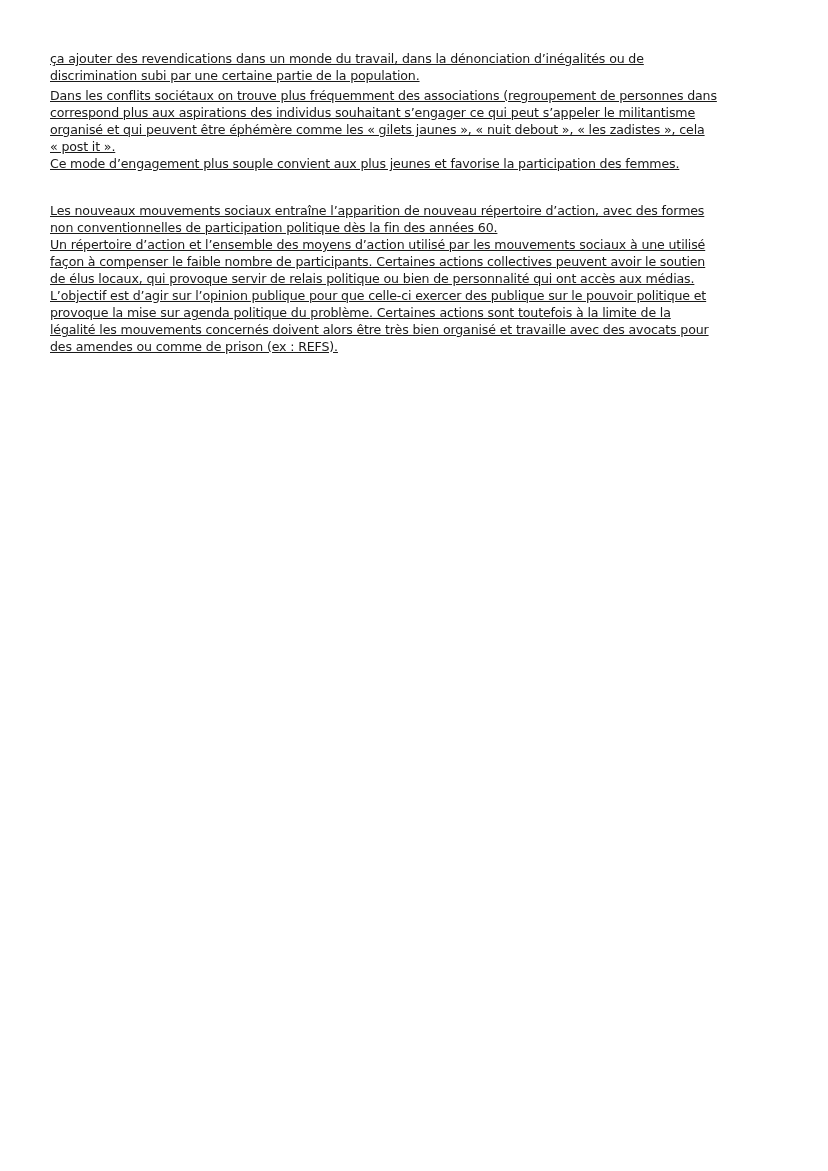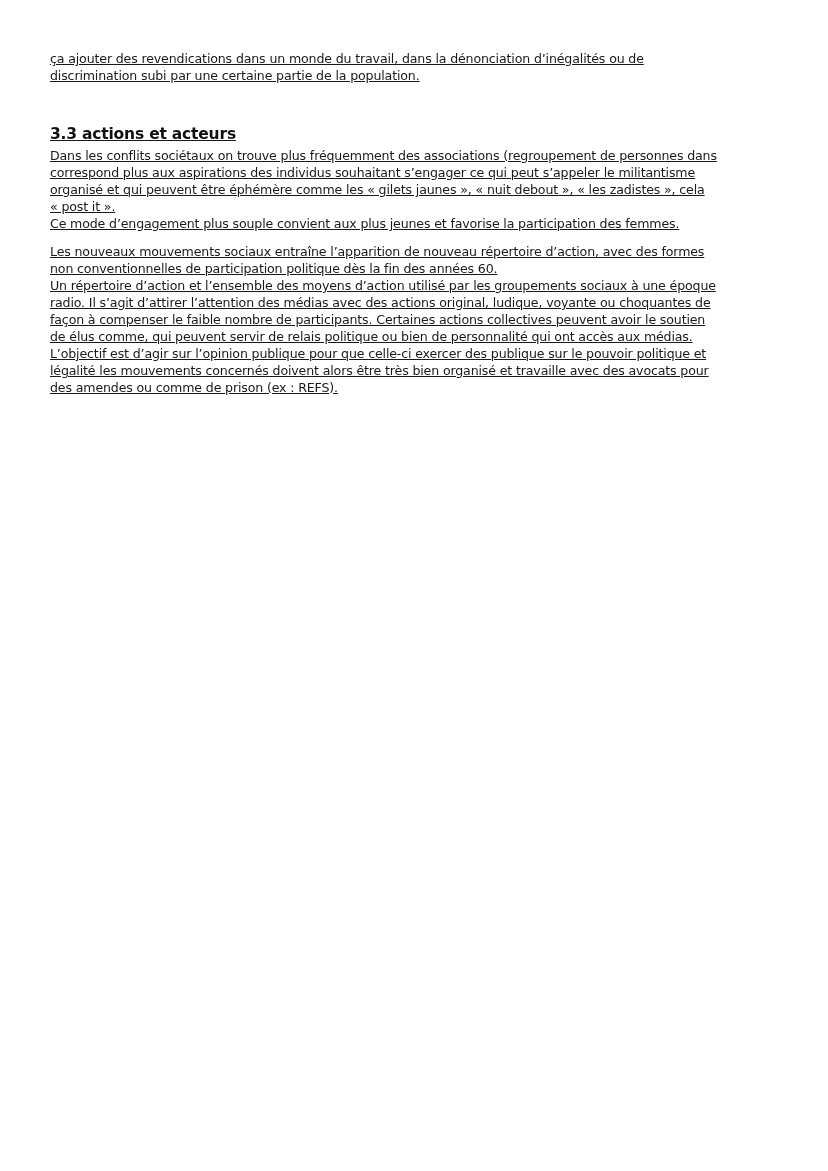--- a/index.html
+++ b/index.html
@@ -8,55 +8,54 @@
       position: absolute; left: 50px; top: 50px; width: 730px;
       font-family: "DejaVu Sans", sans-serif;
       color: #1a1a1a;
       font-size: 12.6px;
       line-height: 17px;
       letter-spacing: -0.15px;
       text-decoration: underline;
     }
     .line { display: block; white-space: nowrap; }
     .para { margin: 0; }
-    .gap-top { margin-top: 11px; }
+    .gap-top { margin-top: 30px; }
     .heading {
       font-family: "DejaVu Sans", sans-serif;
       font-weight: bold;
       font-size: 15.5px;
       line-height: 20px;
       letter-spacing: -0.2px;
       margin: 40px 0 0 0;
       color: #111;
     }
     .after-heading { margin-top: 3px; }
   </style>
 </head>
 <body>
 
 <div class="page">
   <p class="para">
     <span class="line">ça ajouter des revendications dans un monde du travail, dans la dénonciation d’inégalités ou de</span>
     <span class="line">discrimination subi par une certaine partie de la population.</span>
   </p>
 
-  <h2 class="heading">3.3 actions et acteurs</h2>
 
   <p class="para after-heading">
     <span class="line">Dans les conflits sociétaux on trouve plus fréquemment des associations (regroupement de personnes dans</span>
     <span class="line">correspond plus aux aspirations des individus souhaitant s’engager ce qui peut s’appeler le militantisme</span>
     <span class="line">organisé et qui peuvent être éphémère comme les « gilets jaunes », « nuit debout », « les zadistes », cela</span>
     <span class="line">« post it ».</span>
     <span class="line">Ce mode d’engagement plus souple convient aux plus jeunes et favorise la participation des femmes.</span>
   </p>
 
   <p class="para gap-top">
     <span class="line">Les nouveaux mouvements sociaux entraîne l’apparition de nouveau répertoire d’action, avec des formes</span>
     <span class="line">non conventionnelles de participation politique dès la fin des années 60.</span>
-    <span class="line">Un répertoire d’action et l’ensemble des moyens d’action utilisé par les groupements sociaux à une époque</span>
-    <span class="line">radio. Il s’agit d’attirer l’attention des médias avec des actions original, ludique, voyante ou choquantes de</span>
+    <span class="line">Un répertoire d’action et l’ensemble des moyens d’action utilisé par les mouvements sociaux à une utilisé</span>
     <span class="line">façon à compenser le faible nombre de participants. Certaines actions collectives peuvent avoir le soutien</span>
-    <span class="line">de élus comme, qui peuvent servir de relais politique ou bien de personnalité qui ont accès aux médias.</span>
+    <span class="line">de élus locaux, qui provoque servir de relais politique ou bien de personnalité qui ont accès aux médias.</span>
     <span class="line">L’objectif est d’agir sur l’opinion publique pour que celle-ci exercer des publique sur le pouvoir politique et</span>
+    <span class="line">provoque la mise sur agenda politique du problème. Certaines actions sont toutefois à la limite de la</span>
     <span class="line">légalité les mouvements concernés doivent alors être très bien organisé et travaille avec des avocats pour</span>
     <span class="line">des amendes ou comme de prison (ex : REFS).</span>
   </p>
 </div>
 
 </body></html>

